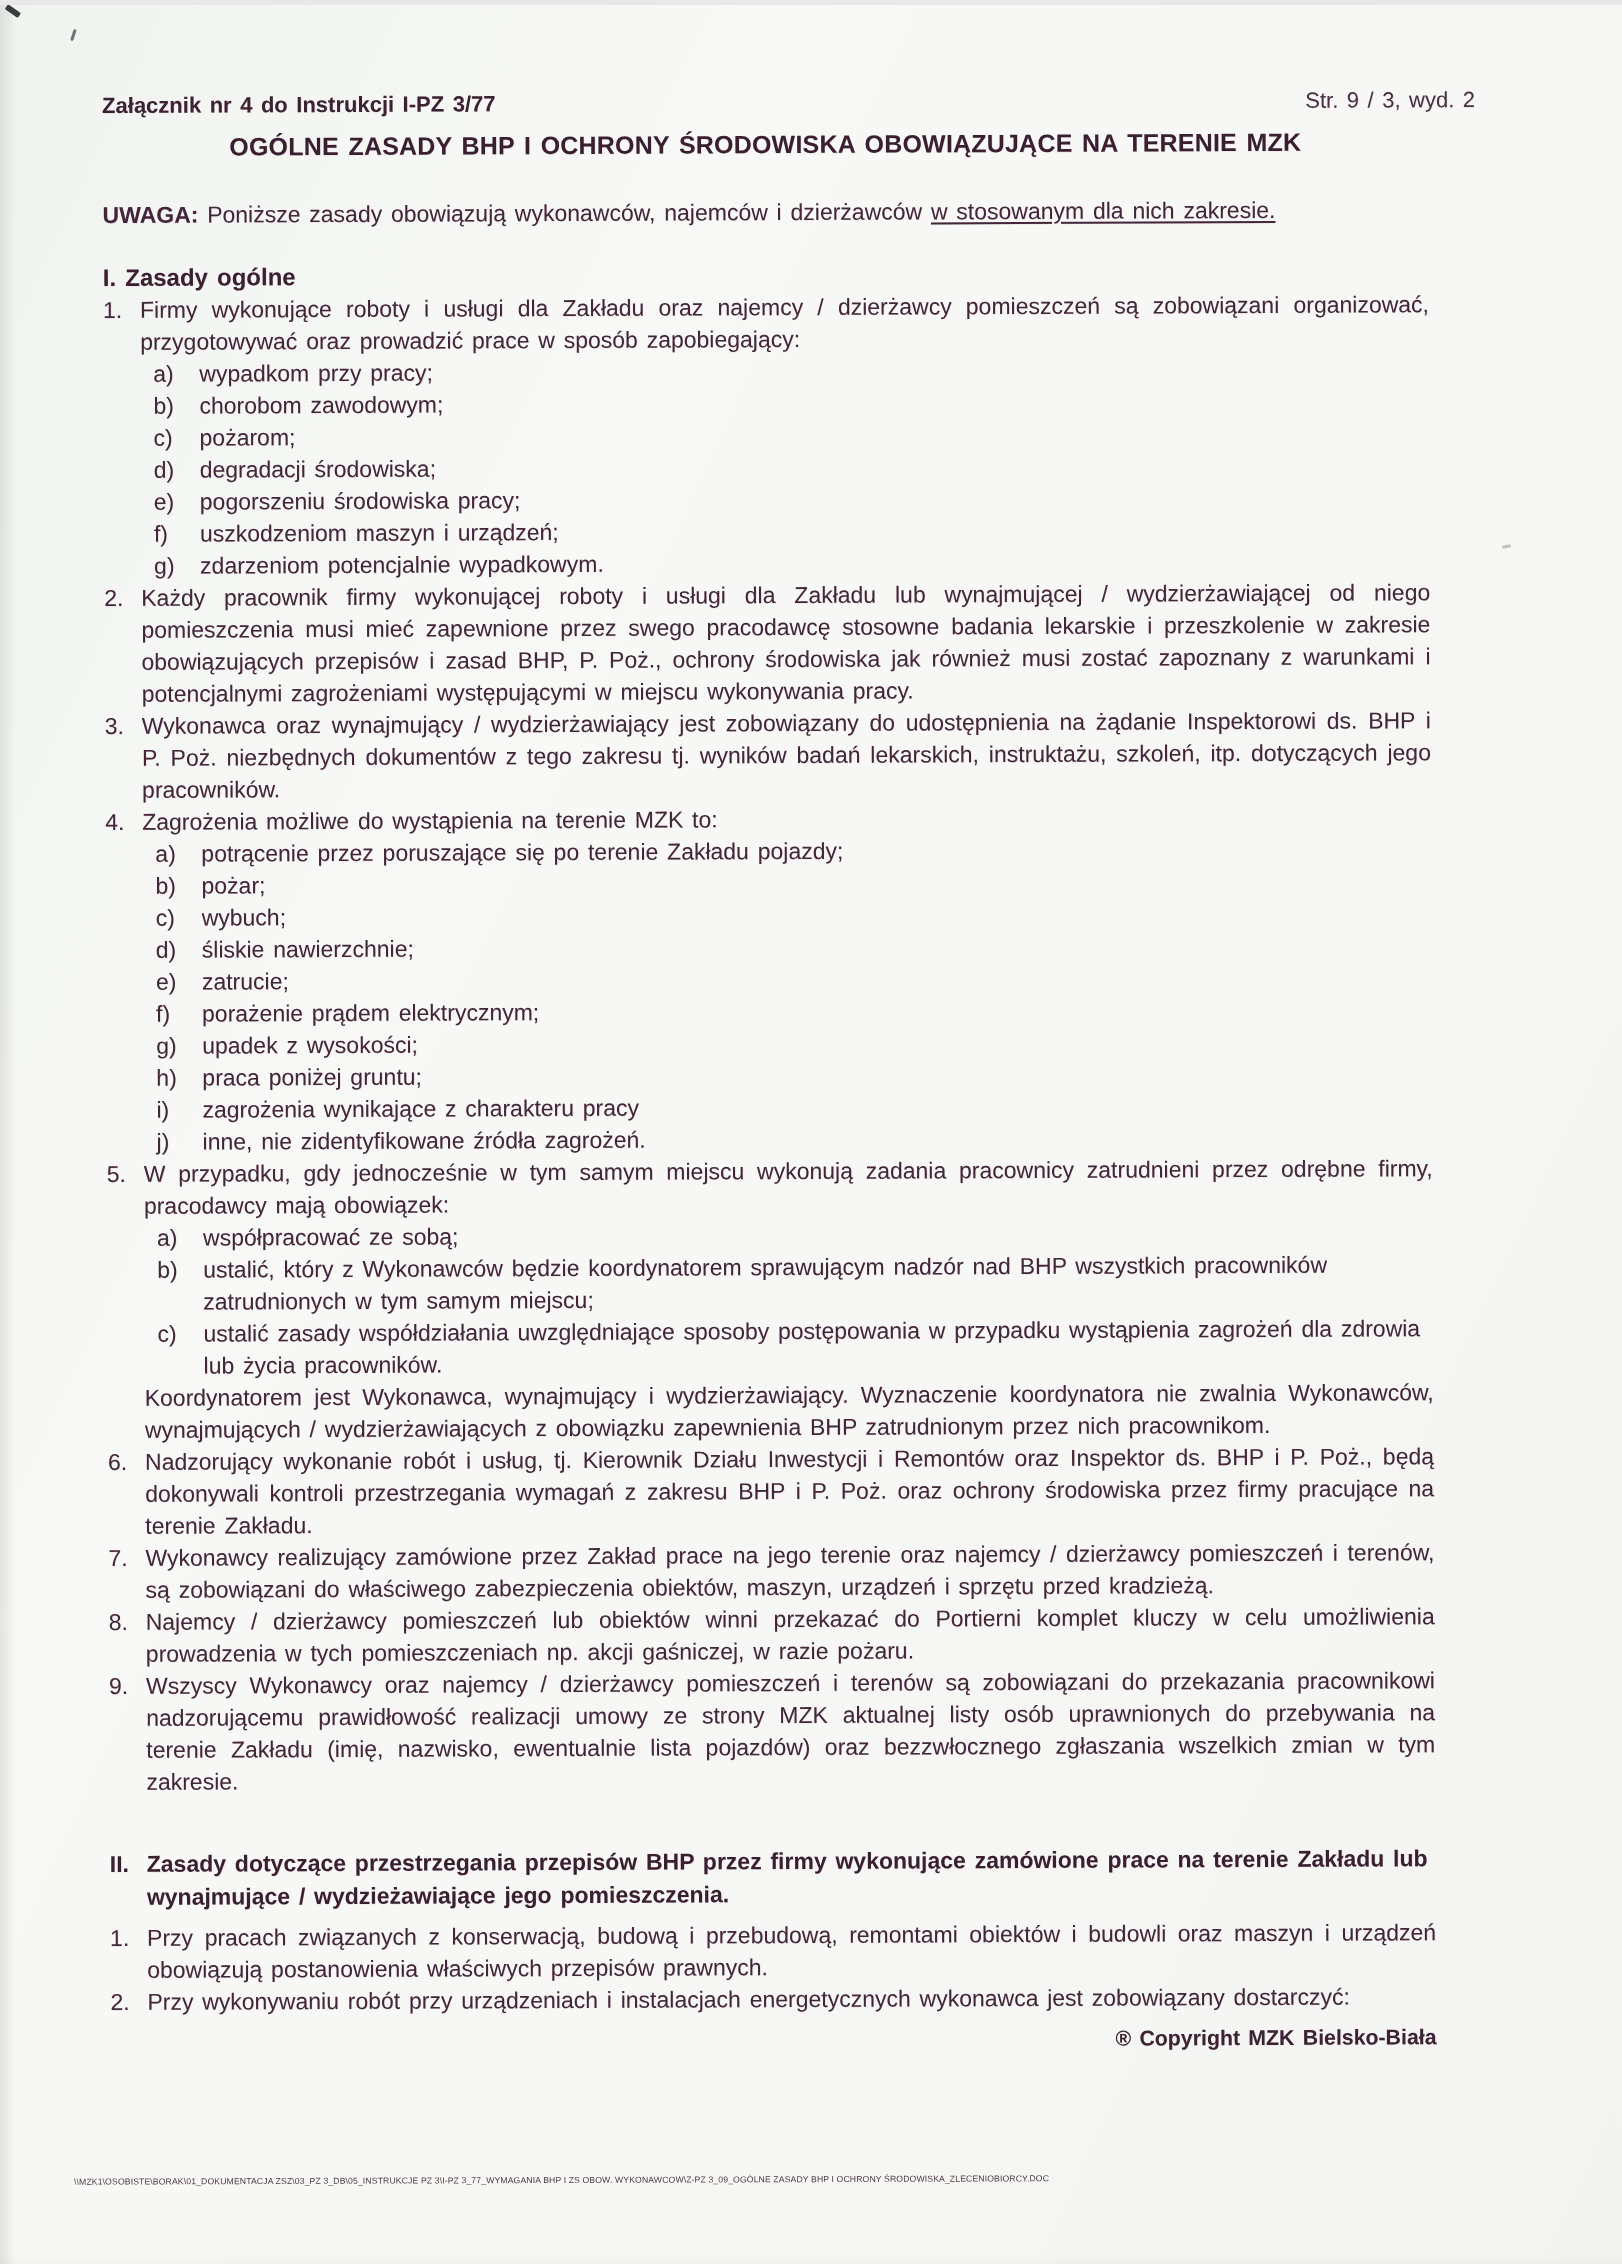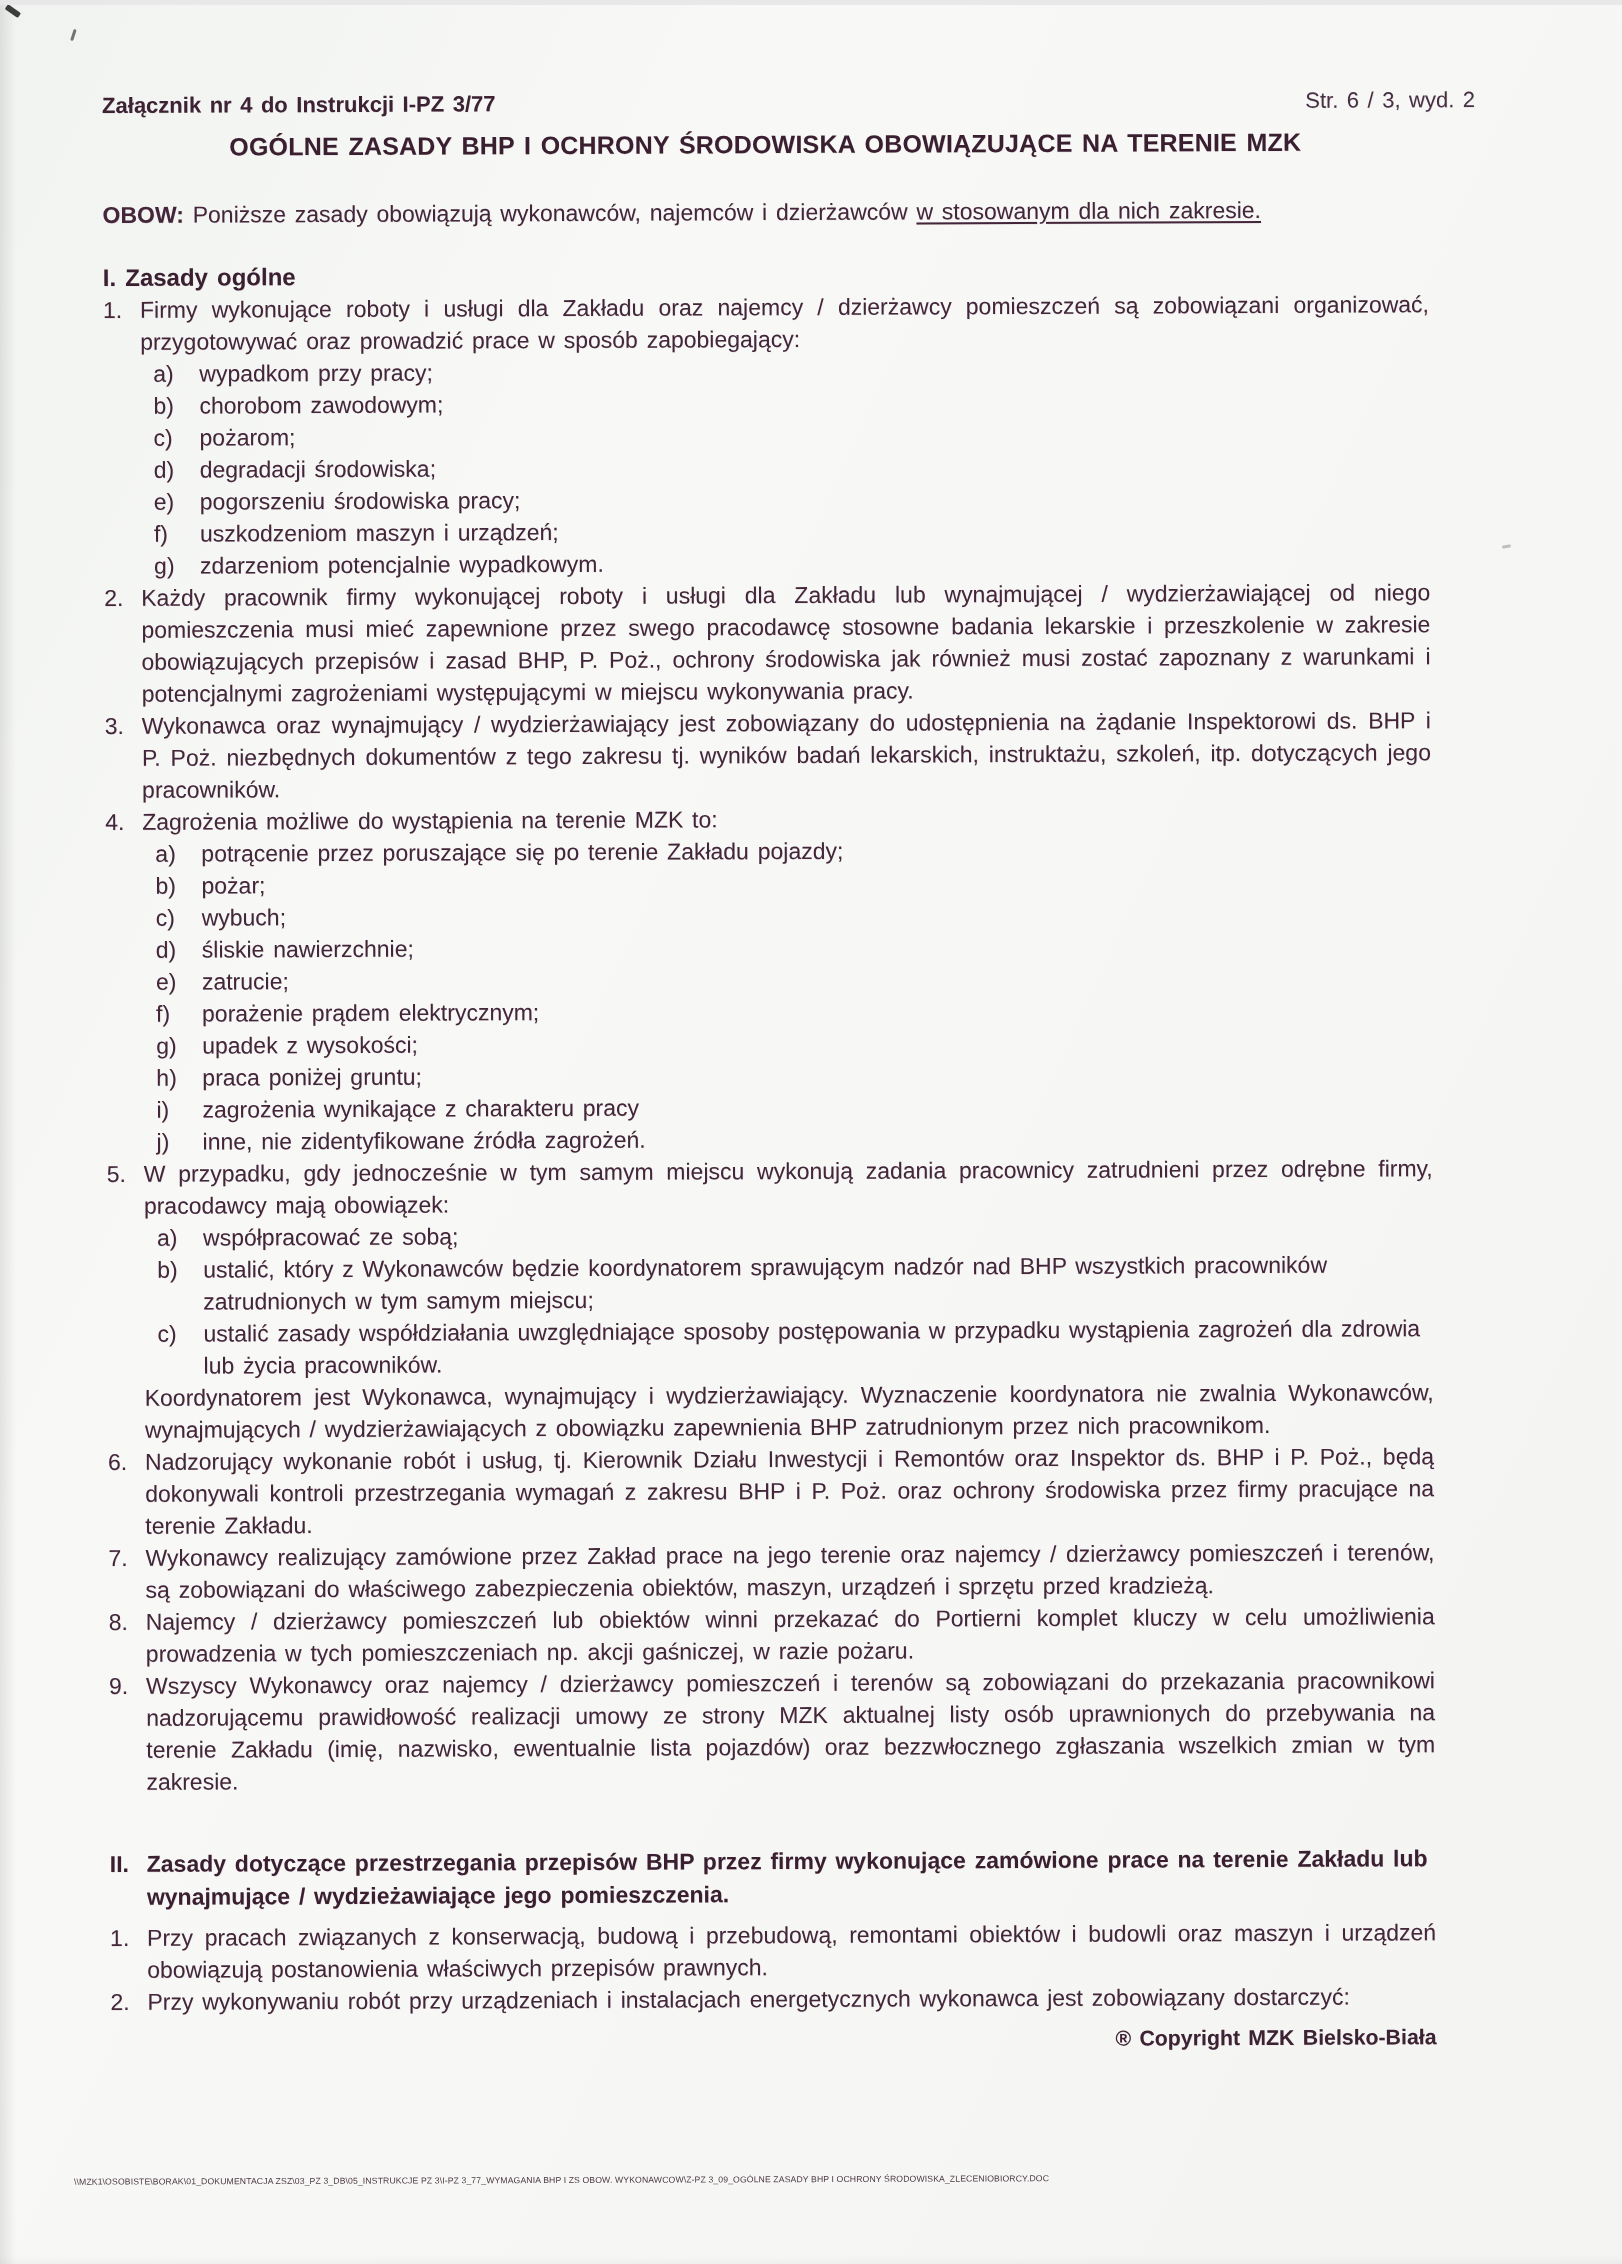--- a/index.html
+++ b/index.html
@@ -74,26 +74,26 @@
   <div class="scan-edge-left"></div>
   <div class="scan-edge-bottom"></div>
   <div class="speck s1"></div>
   <div class="speck s2"></div>
   <div class="speck s3"></div>
 
   <div class="content">
 
     <div class="header-row">
       <span class="hdr-left">Załącznik nr 4 do Instrukcji I-PZ 3/77</span>
-      <span class="hdr-right">Str. 6 / 3, wyd. 2</span>
+      <span class="hdr-right">Str. 9 / 3, wyd. 2</span>
     </div>
 
     <div class="doc-title">OGÓLNE ZASADY BHP I OCHRONY ŚRODOWISKA OBOWIĄZUJĄCE NA TERENIE MZK</div>
 
-    <p class="notice"><span class="lbl">OBOW:</span><span> Poniższe zasady obowiązują wykonawców, najemców i dzierżawców </span><span class="u">w stosowanym dla nich zakresie.</span></p>
+    <p class="notice"><span class="lbl">UWAGA:</span><span> Poniższe zasady obowiązują wykonawców, najemców i dzierżawców </span><span class="u">w stosowanym dla nich zakresie.</span></p>
 
     <div class="sec-heading">I. Zasady ogólne</div>
 
     <div class="item">
       <span class="num">1.</span>
       <p class="itext">Firmy wykonujące roboty i usługi dla Zakładu oraz najemcy / dzierżawcy pomieszczeń są zobowiązani organizować, przygotowywać oraz prowadzić prace w sposób zapobiegający:</p>
     </div>
     <div class="subitem">
       <span class="letter">a)</span>
       <p class="stext">wypadkom przy pracy;</p>

